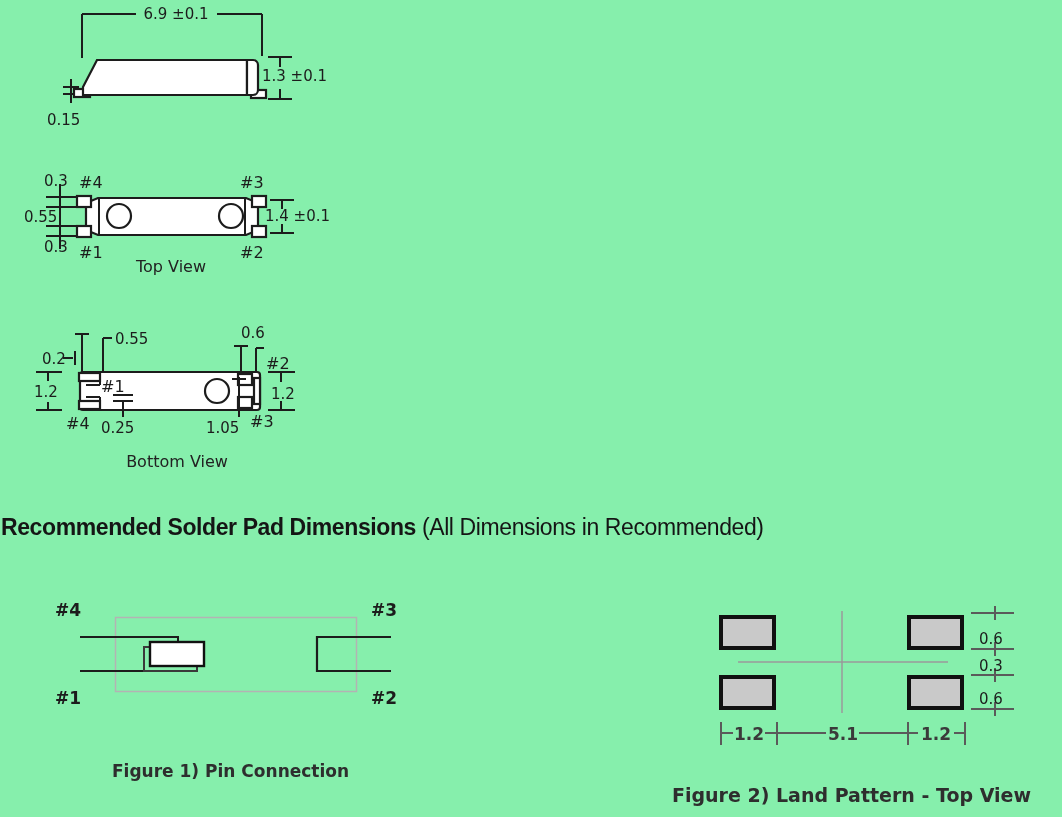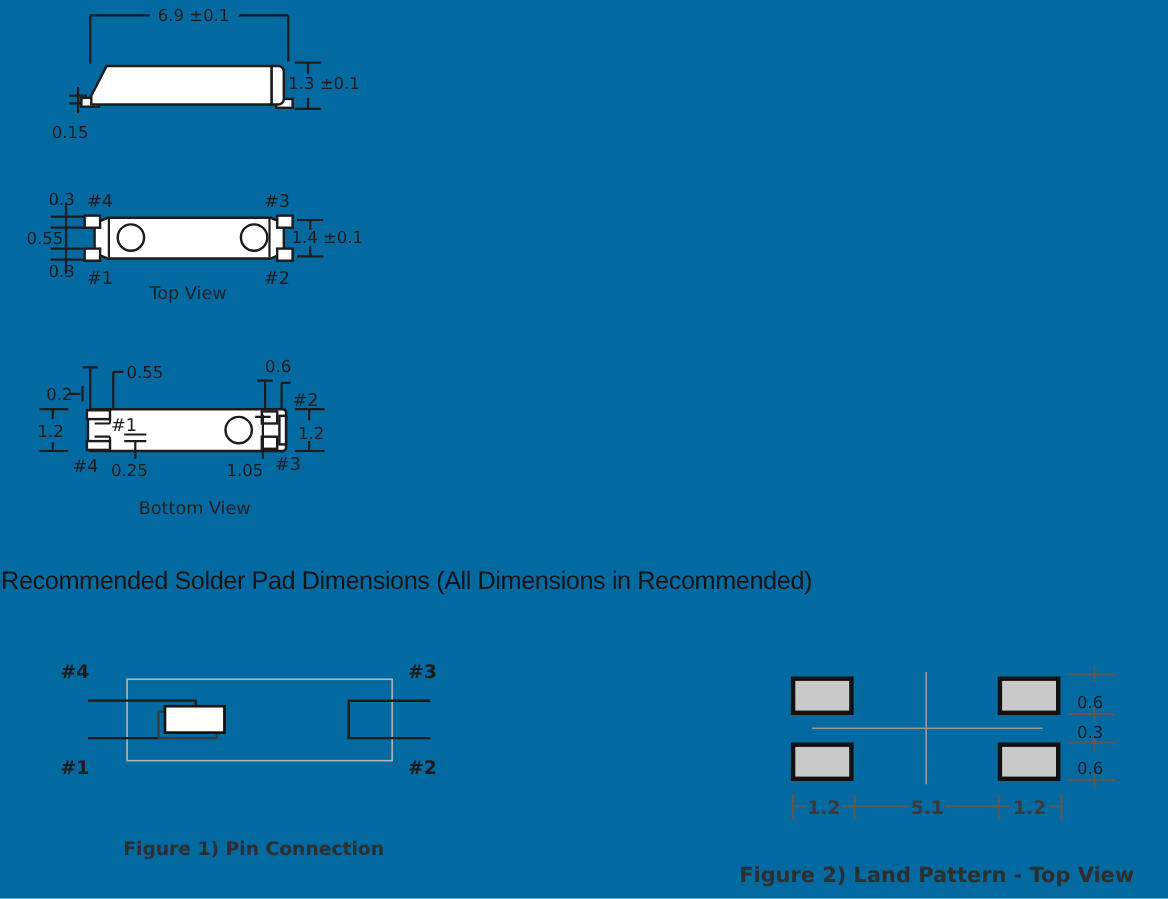--- a/index.html
+++ b/index.html
@@ -1,34 +1,34 @@
 <!DOCTYPE html>
 <html><head>
 <meta charset="utf-8">
 <style>
   html,body{margin:0;padding:0;background:#ffffff;}
-  #page{position:relative;width:1062px;height:817px;background:#0369a1;overflow:hidden;
+  #page{position:relative;width:1062px;height:817px;background:#86efac;overflow:hidden;
         font-family:"DejaVu Sans",sans-serif;}
   #drawing{position:absolute;left:0;top:0;}
   .ln{stroke:#1c1c1c;stroke-width:2;fill:none;}
   .ln22{stroke:#1c1c1c;stroke-width:2.2;fill:none;}
   .shape{fill:#ffffff;stroke:#1c1c1c;stroke-width:2.2;}
   .grayrect{stroke:#b3b3b3;stroke-width:1.5;fill:none;}
   .guide{stroke:#9a9a9a;stroke-width:1.5;fill:none;}
   .dimln{stroke:#5a5a5a;stroke-width:2;fill:none;}
   .dim{font:15px "DejaVu Sans",sans-serif;fill:#1c1c1c;}
   .pin{font:16px "DejaVu Sans",sans-serif;fill:#1c1c1c;}
   .pinb{font:700 17px "DejaVu Sans",sans-serif;fill:#1c1c1c;}
   .cap{font:16px "DejaVu Sans",sans-serif;fill:#222222;}
   .figcap1{font:600 17px "DejaVu Sans",sans-serif;fill:#2e2e2e;}
   .figcap2{font:600 19px "DejaVu Sans",sans-serif;fill:#2e2e2e;}
   .dimb{font:600 17px "DejaVu Sans",sans-serif;fill:#3a3a3a;}
   .heading{position:absolute;left:1px;top:514px;font-family:"Liberation Sans",sans-serif;
            font-size:23px;letter-spacing:-0.4px;color:#151515;white-space:nowrap;}
-  .hb{font-weight:normal;text-align:right;}
+  .hb{font-weight:bold;text-align:right;}
 </style>
 </head>
 <body>
 
 <div id="page">
 
 <svg id="drawing" width="1062" height="817" viewBox="0 0 1062 817">
 
   <g>
     <g>

